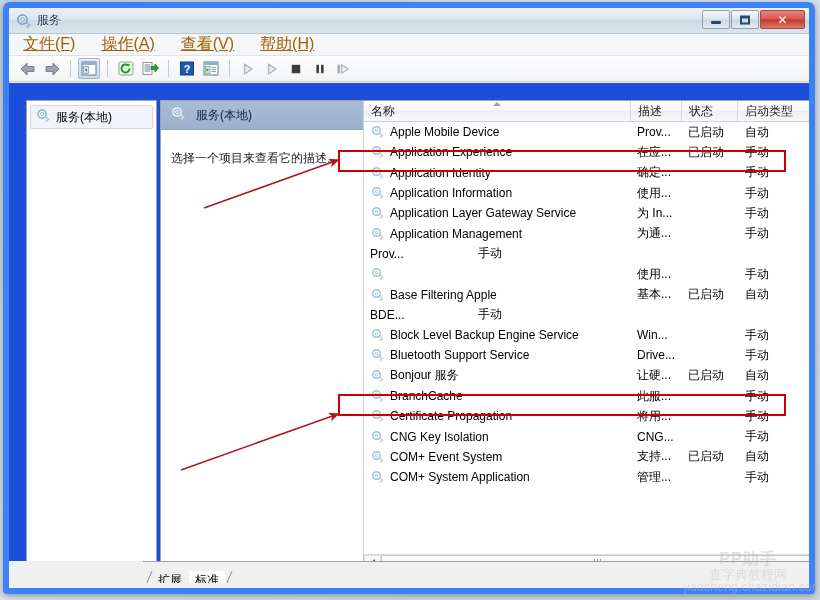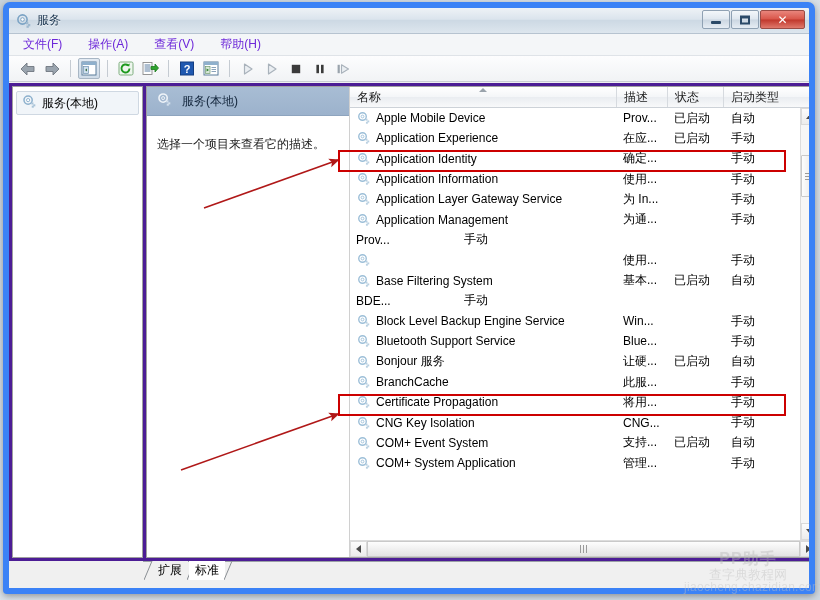--- a/index.html
+++ b/index.html
@@ -77,24 +77,25 @@
 
   
   #menubar {
     height: 22px;
     background: #f4f6f8;
     border-bottom: 1px solid #dfe3e8;
     display: flex; align-items: center;
     padding-left: 10px;
   }
   #menubar .mi {
-    font-size: 12px; color: #6d28d9;
+    font-size: 16px; color: #a16207;
     padding: 2px 11px 2px 4px;
     margin-right: 11px;
     cursor: default;
+    text-decoration: underline;
   }
 
   
   #toolbar {
     height: 26px;
     background: linear-gradient(to bottom,#fdfdfe 0%, #f1f3f5 100%);
     border-bottom: 1px solid #c9ced4;
     display: flex; align-items: center;
     padding-left: 8px;
     gap: 2px;
@@ -114,22 +115,22 @@
     width: 1px; height: 17px;
     background: #c5cbd2;
     margin: 0 5px;
   }
 
   
   #content {
     position: absolute;
     left: 0; top: 75px;
     width: 812px; height: 478px;
-    background: #4c1d95;
-    padding: 3px;
+    background: #1d4ed8;
+    padding: 17px;
   }
   #panes {
     position: relative;
     width: 806px; height: 472px;
     display: flex;
   }
 
   
   #treepane {
     width: 131px;
@@ -288,21 +289,21 @@
     left: 0; top: 553px;
     width: 812px; height: 22px;
     background: #f0f0f0;
   }
   #tabsline {
     position: absolute; left: 134px; top: 0;
     width: 678px; height: 1px; background: #9aa0a6;
   }
   .tab {
     position: absolute;
-    top: 0; height: 19px;
+    top: 10px; height: 19px;
     font-size: 12px;
     display: flex; align-items: center;
     justify-content: center;
     color: #000;
     background: #f0f0f0;
     text-align: right;
   }
   .tab .slashL, .tab .slashR {
     position: absolute; top: 0; width: 9px; height: 19px;
   }
@@ -692,21 +693,21 @@
                       <svg class="svc-icon" viewBox="0 0 16 16">
                         <circle cx="6.3" cy="6.3" r="4.3" fill="none" stroke="#9dbfd8" stroke-width="1.6"></circle>
                         <circle cx="6.3" cy="6.3" r="1.6" fill="#ffffff" stroke="#9dbfd8" stroke-width="1"></circle>
                         <g fill="#b9d0e1">
                           <rect x="9.8" y="8.8" width="2.2" height="2.2"></rect>
                           <rect x="11.8" y="10.8" width="2.2" height="2.2"></rect>
                           <rect x="10.2" y="12.3" width="2.2" height="2.2"></rect>
                         </g>
                       </svg>
                     </span>
-                    <span>Base Filtering System</span>
+                    <span>Base Filtering Apple</span>
                   </div>
                   <div class="cell cell-desc">基本...</div>
                   <div class="cell cell-stat">已启动</div>
                   <div class="cell cell-start">自动</div>
                 </div>
                 <div class="row">
                   <div class="cell cell-desc">BDE...</div>
                   <div class="cell cell-stat"></div>
                   <div class="cell cell-start">手动</div>
                 </div>
@@ -737,21 +738,21 @@
                         <circle cx="6.3" cy="6.3" r="1.6" fill="#ffffff" stroke="#9dbfd8" stroke-width="1"></circle>
                         <g fill="#b9d0e1">
                           <rect x="9.8" y="8.8" width="2.2" height="2.2"></rect>
                           <rect x="11.8" y="10.8" width="2.2" height="2.2"></rect>
                           <rect x="10.2" y="12.3" width="2.2" height="2.2"></rect>
                         </g>
                       </svg>
                     </span>
                     <span>Bluetooth Support Service</span>
                   </div>
-                  <div class="cell cell-desc">Blue...</div>
+                  <div class="cell cell-desc">Drive...</div>
                   <div class="cell cell-stat"></div>
                   <div class="cell cell-start">手动</div>
                 </div>
                 <div class="row">
                   <div class="cell cell-name">
                     <span style="display: flex;">
                       <svg class="svc-icon" viewBox="0 0 16 16">
                         <circle cx="6.3" cy="6.3" r="4.3" fill="none" stroke="#9dbfd8" stroke-width="1.6"></circle>
                         <circle cx="6.3" cy="6.3" r="1.6" fill="#ffffff" stroke="#9dbfd8" stroke-width="1"></circle>
                         <g fill="#b9d0e1">

